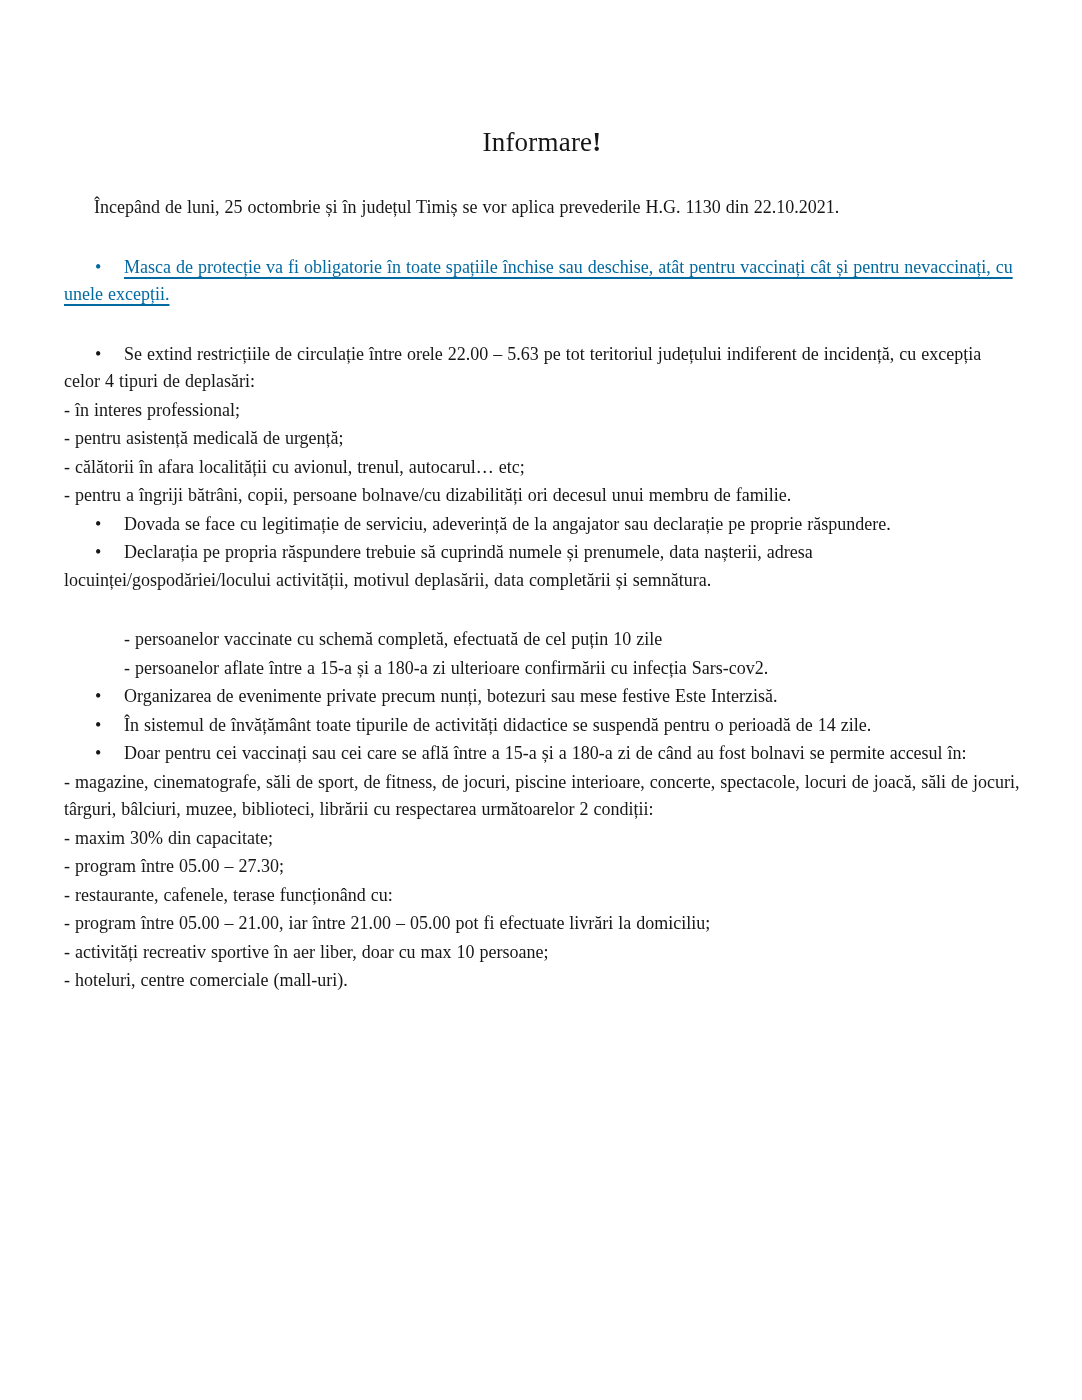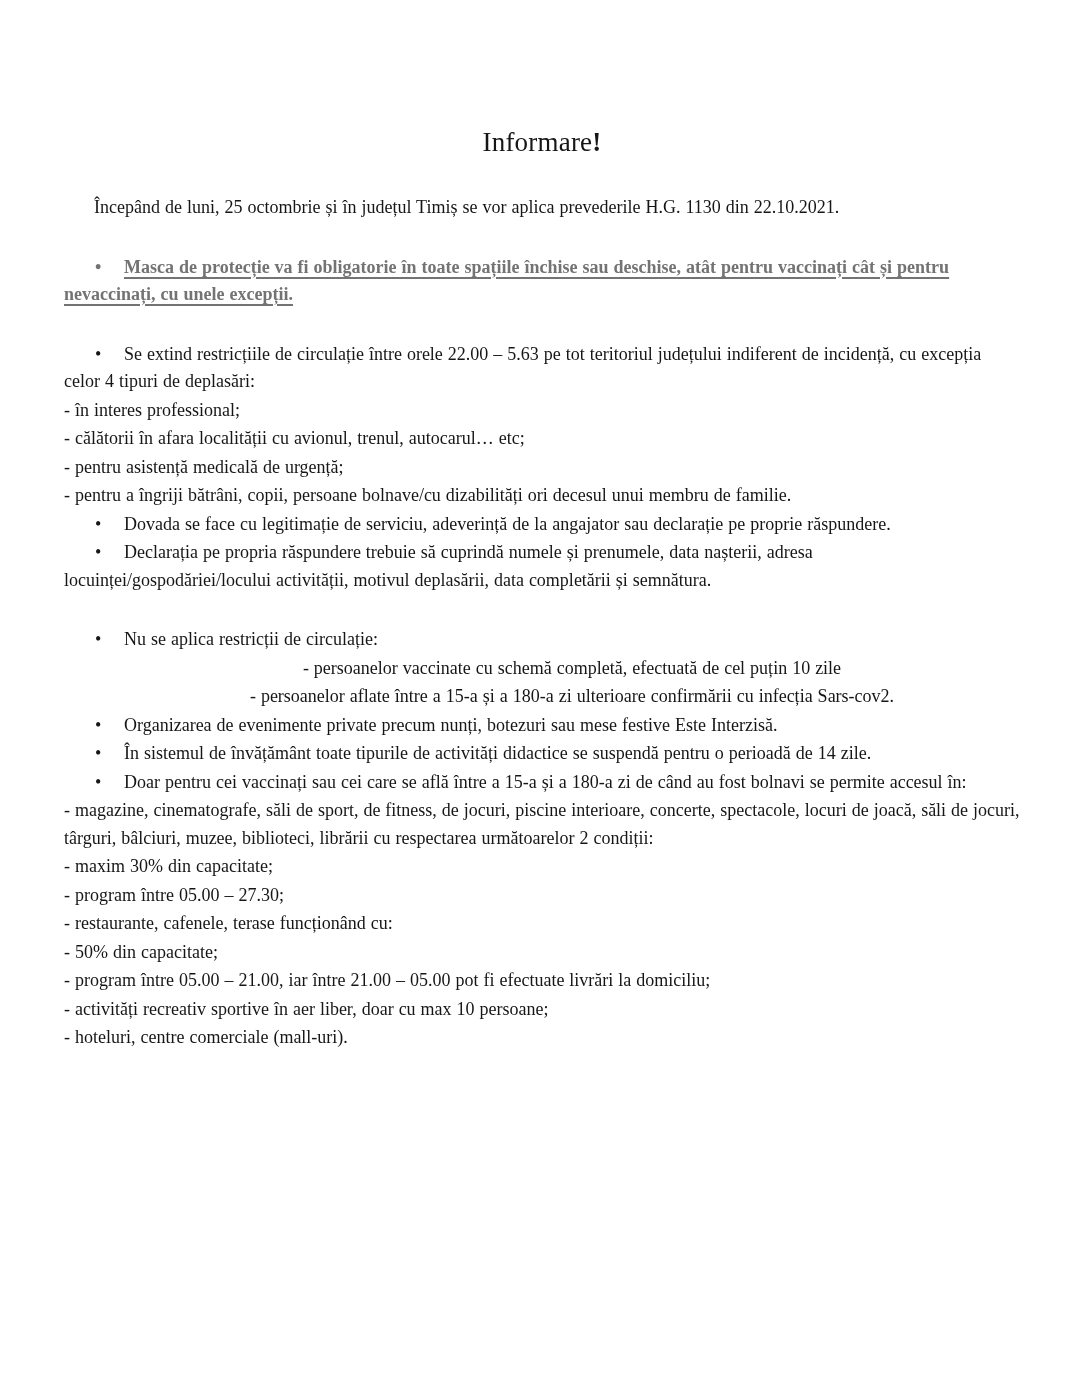--- a/index.html
+++ b/index.html
@@ -30,55 +30,53 @@
     word-spacing: 0.5px;
   }
   .intro { text-indent: 30px; }
   .bullet { text-indent: 31px; }
   .dot {
     display: inline-block;
     width: 29px;
     text-indent: 0;
     text-decoration: none;
   }
-  .red { color: #737373; font-weight: bold; }
+  .red { color: #0369a1; }
   .red .btxt {
     text-decoration: underline;
     text-decoration-thickness: 2px;
     text-underline-offset: 4px;
   }
-  .subdash { margin-left: 60px; text-align: center; }
+  .subdash { margin-left: 60px; }
   .blank { height: 30px; }
 </style>
 </head>
 <body>
 
 <div class="page">
   <h1 class="doc-title"><span>Informare</span><span class="excl">!</span></h1>
   <div>
       <p class="para intro">Începând de luni, 25 octombrie și în județul Timiș se vor aplica prevederile H.G. 1130 din 22.10.2021.</p>
       <div class="blank"></div>
       <p class="para bullet red"><span class="dot">•</span><span class="btxt">Masca de protecție va fi obligatorie în toate spațiile închise sau deschise, atât pentru vaccinați cât și pentru nevaccinați, cu unele excepții.</span></p>
       <div class="blank"></div>
       <p class="para bullet"><span class="dot">•</span><span class="btxt">Se extind restricțiile de circulație între orele 22.00 – 5.63 pe tot teritoriul județului indiferent de incidență, cu excepția celor 4 tipuri de deplasări:</span></p>
       <p class="para dash">- în interes professional;</p>
+      <p class="para dash">- pentru asistență medicală de urgență;</p>
       <p class="para dash">- călătorii în afara localității cu avionul, trenul, autocarul… etc;</p>
-      <p class="para dash">- pentru asistență medicală de urgență;</p>
       <p class="para dash">- pentru a îngriji bătrâni, copii, persoane bolnave/cu dizabilități ori decesul unui membru de familie.</p>
       <p class="para bullet"><span class="dot">•</span><span class="btxt">Dovada se face cu legitimație de serviciu, adeverință de la angajator sau declarație pe proprie răspundere.</span></p>
       <p class="para bullet"><span class="dot">•</span><span class="btxt">Declarația pe propria răspundere trebuie să cuprindă numele și prenumele, data nașterii, adresa locuinței/gospodăriei/locului activității, motivul deplasării, data completării și semnătura.</span></p>
       <div class="blank"></div>
-      <p class="para bullet"><span class="dot">•</span><span class="btxt">Nu se aplica restricții de circulație:</span></p>
       <p class="para subdash">- persoanelor vaccinate cu schemă completă, efectuată de cel puțin 10 zile</p>
       <p class="para subdash">- persoanelor aflate între a 15-a și a 180-a zi ulterioare confirmării cu infecția Sars-cov2.</p>
       <p class="para bullet"><span class="dot">•</span><span class="btxt">Organizarea de evenimente private precum nunți, botezuri sau mese festive Este Interzisă.</span></p>
       <p class="para bullet"><span class="dot">•</span><span class="btxt">În sistemul de învățământ toate tipurile de activități didactice se suspendă pentru o perioadă de 14 zile.</span></p>
       <p class="para bullet"><span class="dot">•</span><span class="btxt">Doar pentru cei vaccinați sau cei care se află între a 15-a și a 180-a zi de când au fost bolnavi se permite accesul în:</span></p>
       <p class="para dash">- magazine, cinematografe, săli de sport, de fitness, de jocuri, piscine interioare, concerte, spectacole, locuri de joacă, săli de jocuri, târguri, bâlciuri, muzee, biblioteci, librării cu respectarea următoarelor 2 condiții:</p>
       <p class="para dash">- maxim 30% din capacitate;</p>
       <p class="para dash">- program între 05.00 – 27.30;</p>
       <p class="para dash">- restaurante, cafenele, terase funcționând cu:</p>
-      <p class="para dash">- 50% din capacitate;</p>
       <p class="para dash">- program între 05.00 – 21.00, iar între 21.00 – 05.00 pot fi efectuate livrări la domiciliu;</p>
       <p class="para dash">- activități recreativ sportive în aer liber, doar cu max 10 persoane;</p>
       <p class="para dash">- hoteluri, centre comerciale (mall-uri).</p>
     </div>
 </div>
 
 </body></html>

